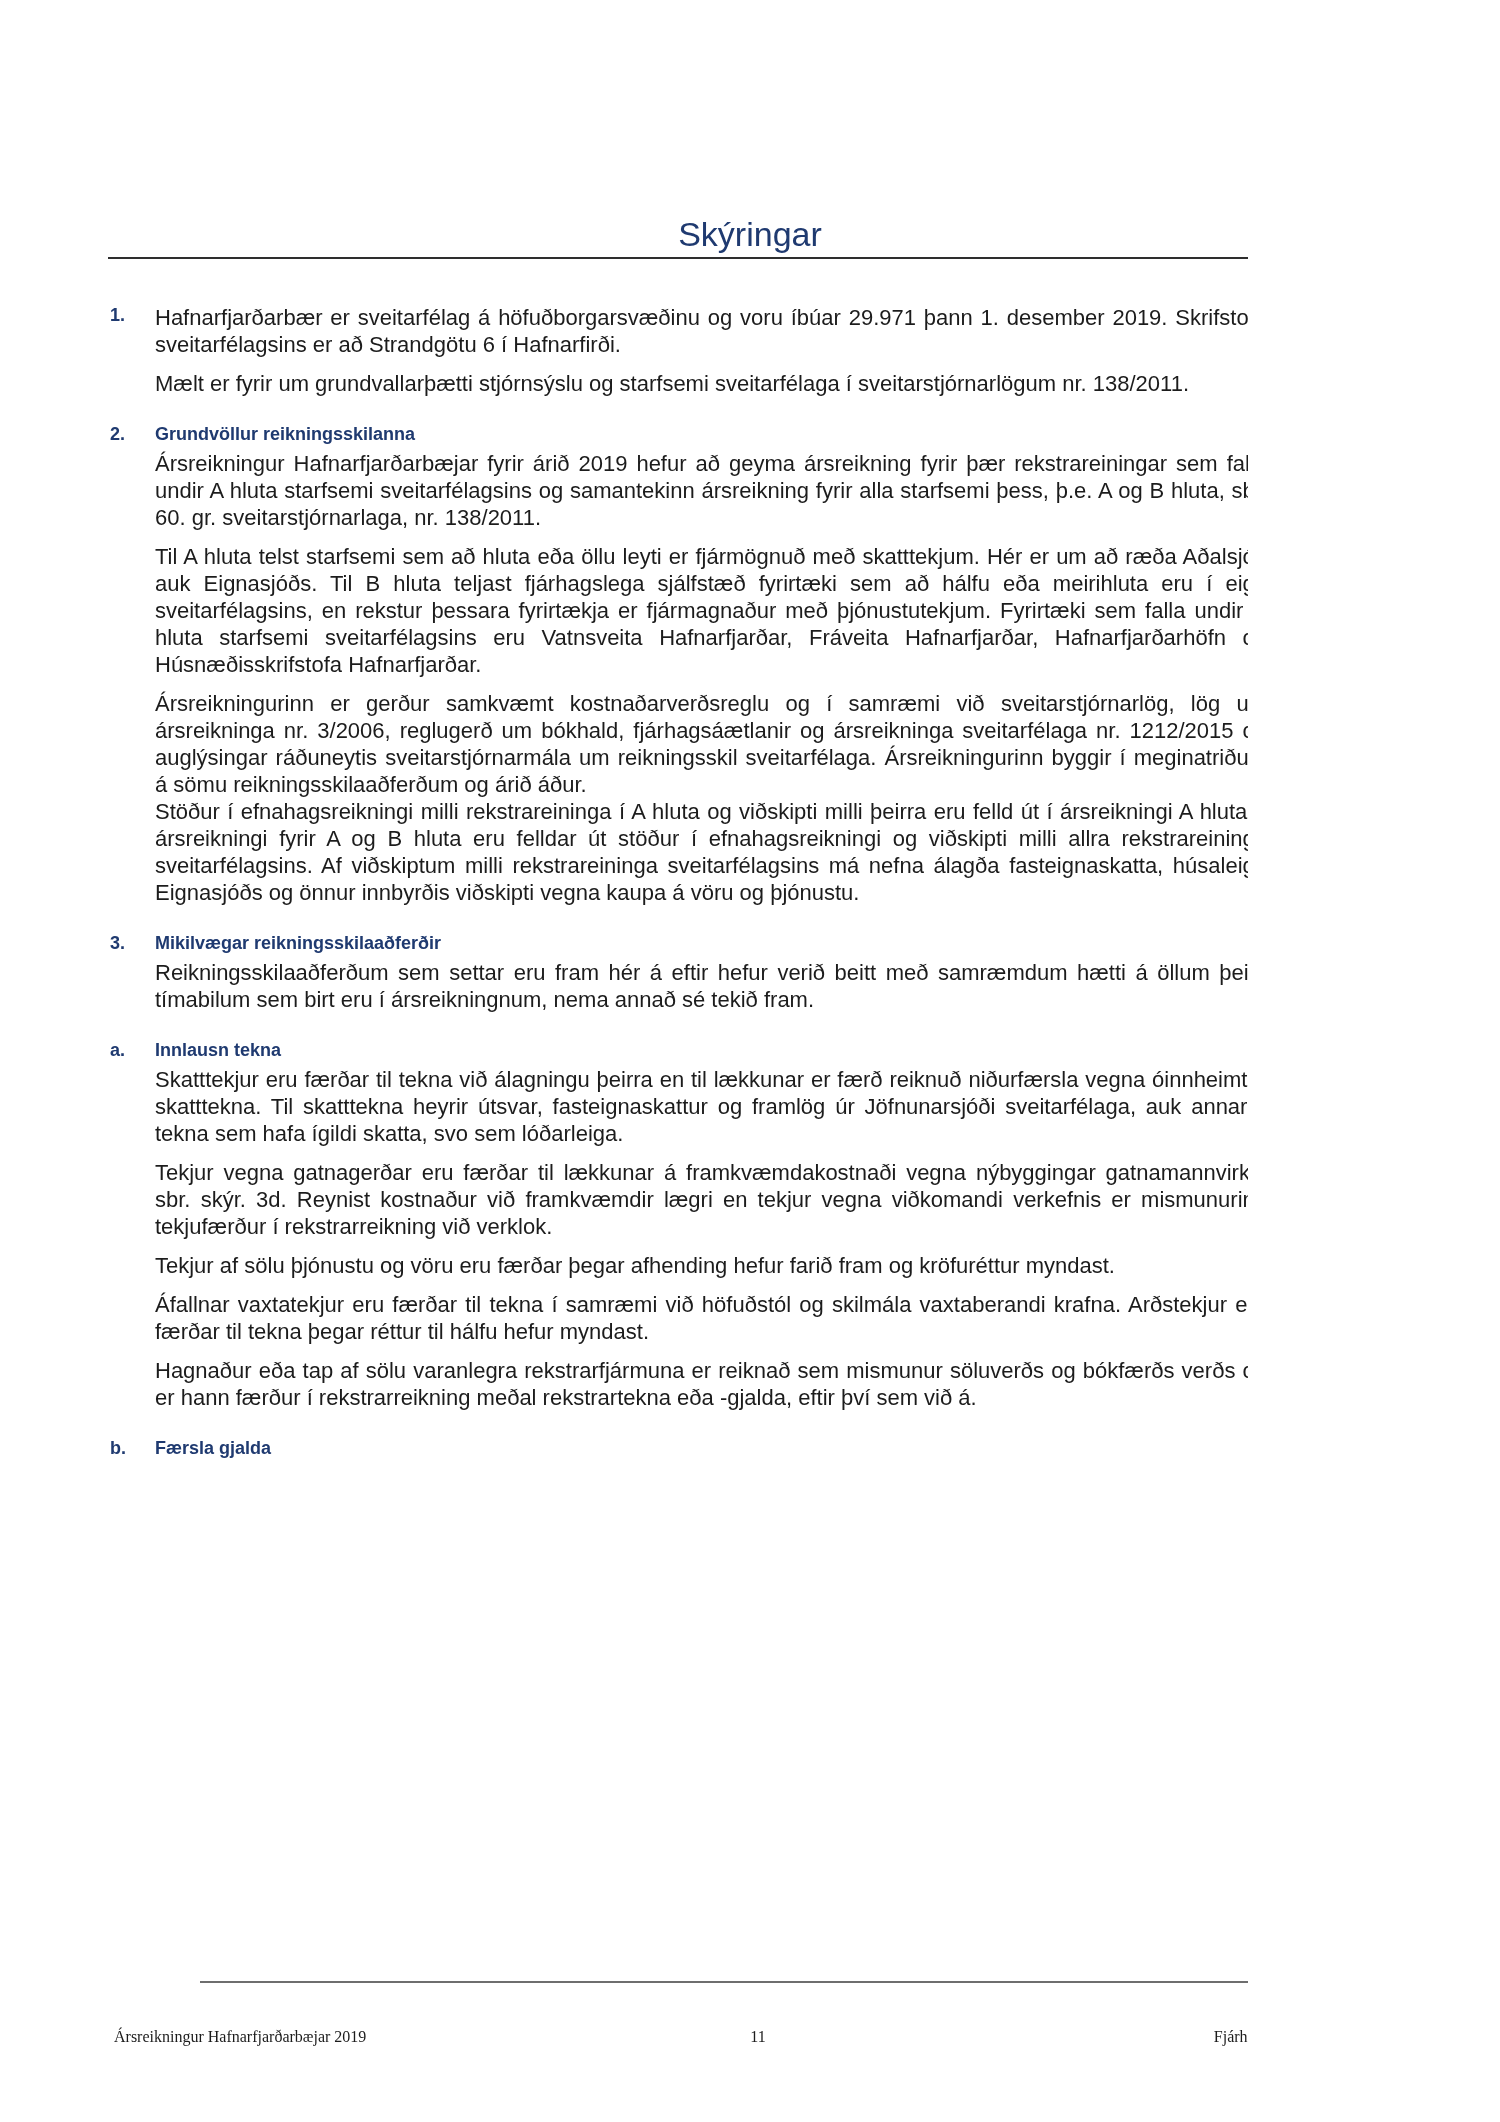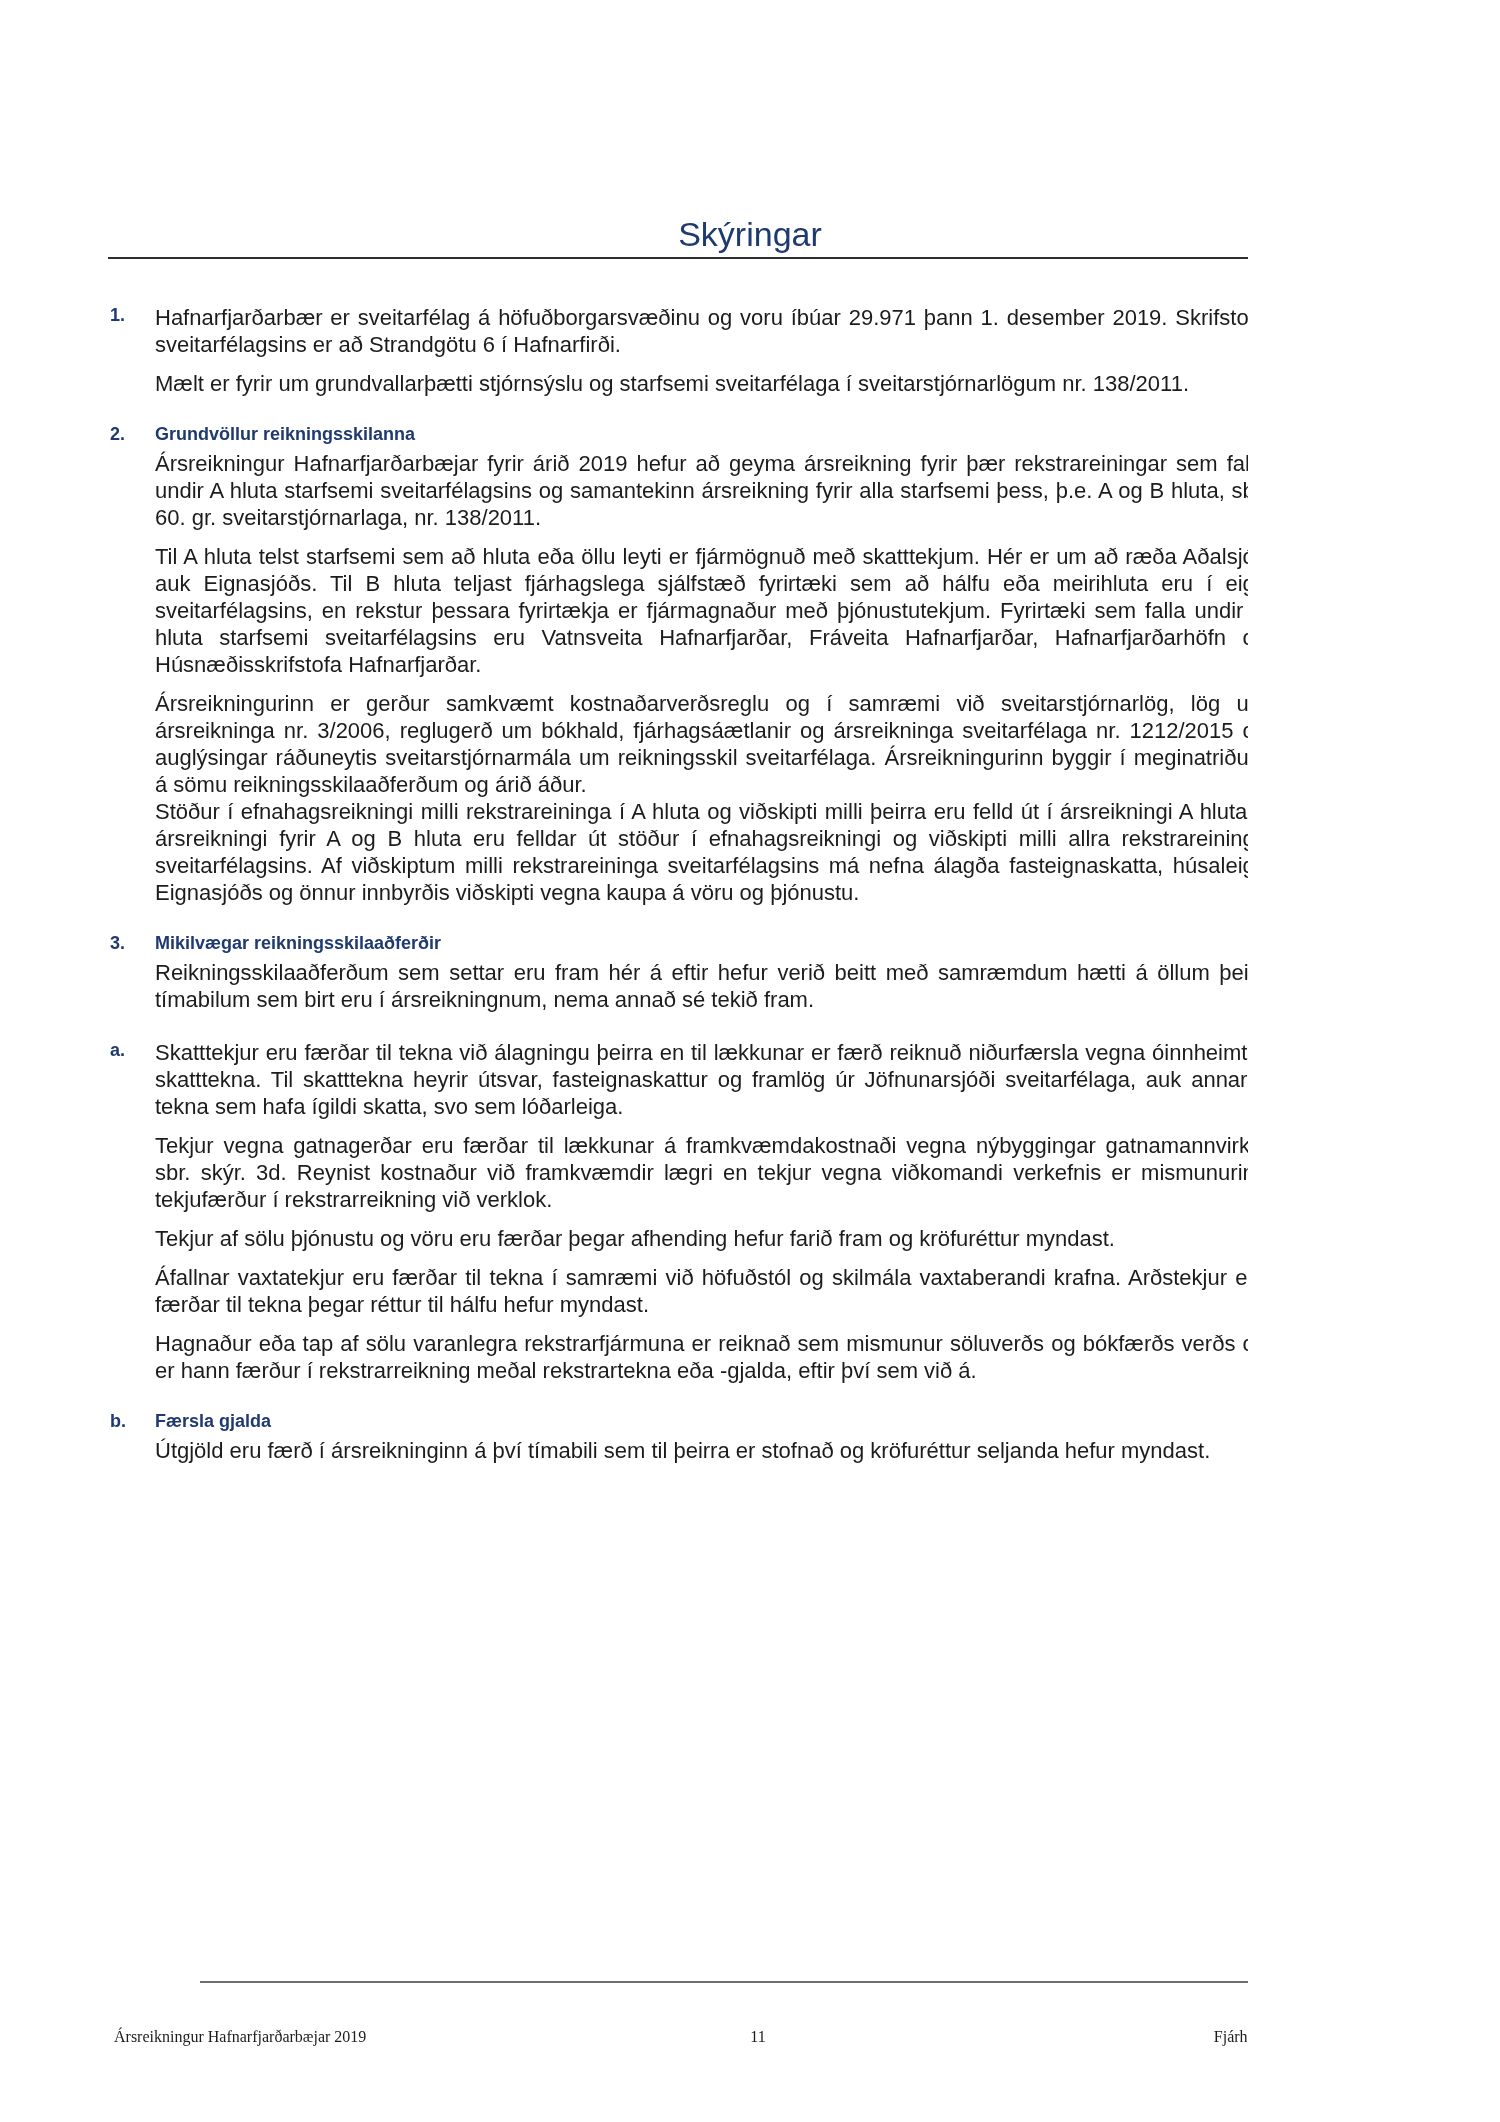--- a/index.html
+++ b/index.html
@@ -107,33 +107,33 @@
       <div class="num">3.</div>
       <div class="sec-body">
         <h2 class="sec-heading">Mikilvægar reikningsskilaaðferðir</h2>
         <p>Reikningsskilaaðferðum sem settar eru fram hér á eftir hefur verið beitt með samræmdum hætti á öllum þeim tímabilum sem birt eru í ársreikningnum, nema annað sé tekið fram.</p>
       </div>
     </section>
 
     <section class="section">
       <div class="num">a.</div>
       <div class="sec-body">
+        <h2 class="sec-heading">Innlausn tekna</h2>
         <p>Skatttekjur eru færðar til tekna við álagningu þeirra en til lækkunar er færð reiknuð niðurfærsla vegna óinnheimtra skatttekna. Til skatttekna heyrir útsvar, fasteignaskattur og framlög úr Jöfnunarsjóði sveitarfélaga, auk annarra tekna sem hafa ígildi skatta, svo sem lóðarleiga.</p>
         <p>Tekjur vegna gatnagerðar eru færðar til lækkunar á framkvæmdakostnaði vegna nýbyggingar gatnamannvirkja sbr. skýr. 3d. Reynist kostnaður við framkvæmdir lægri en tekjur vegna viðkomandi verkefnis er mismunurinn tekjufærður í rekstrarreikning við verklok.</p>
         <p>Tekjur af sölu þjónustu og vöru eru færðar þegar afhending hefur farið fram og kröfuréttur myndast.</p>
         <p>Áfallnar vaxtatekjur eru færðar til tekna í samræmi við höfuðstól og skilmála vaxtaberandi krafna.  Arðstekjur eru færðar til tekna þegar réttur til hálfu hefur myndast.</p>
         <p>Hagnaður eða tap af sölu varanlegra rekstrarfjármuna er reiknað sem mismunur söluverðs og bókfærðs verðs og er hann færður í rekstrarreikning meðal rekstrartekna eða -gjalda, eftir því sem við á.</p>
       </div>
     </section>
 
     <section class="section">
       <div class="num">b.</div>
       <div class="sec-body">
         <h2 class="sec-heading">Færsla gjalda</h2>
-        <p>Útgjöld eru færð í ársreikninginn á því tímabili sem til þeirra er stofnað og kröfuréttur seljanda hefur myndast.</p>
       </div>
     </section>
 
   </main>
 
   <div class="footer-rule"></div>
 
   <footer class="doc-footer">
     <span class="footer-left">Ársreikningur Hafnarfjarðarbæjar 2019</span>
     <span class="footer-page">11</span>

